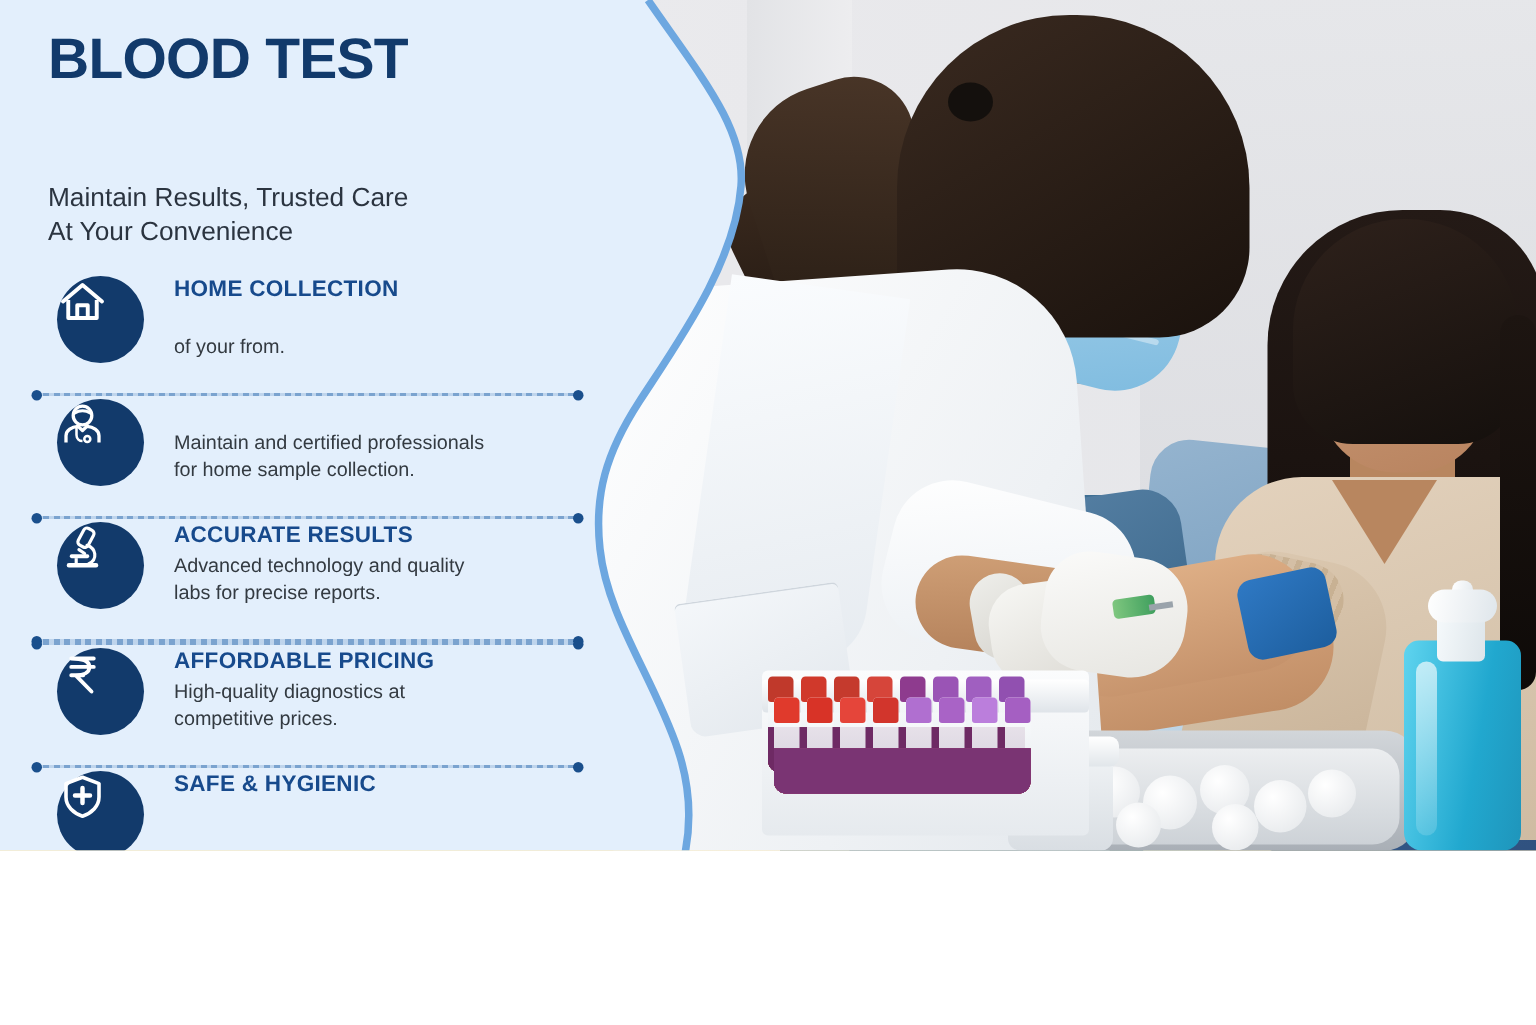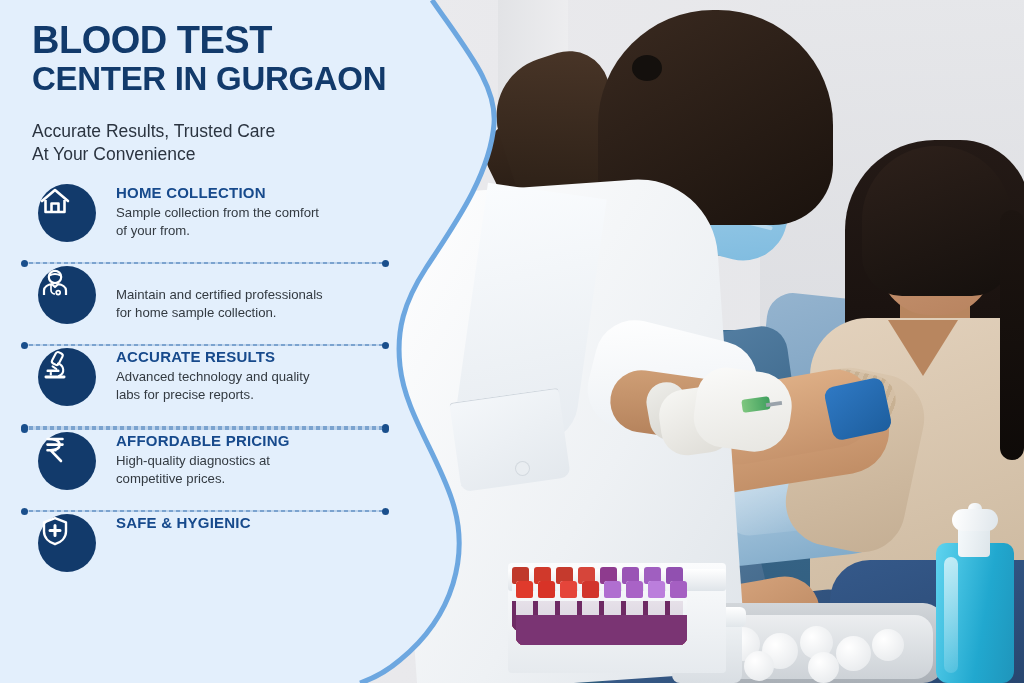--- a/index.html
+++ b/index.html
@@ -2,21 +2,21 @@
 <html><head>
 <meta charset="utf-8">
 <title>Blood Test Center Infographic</title>
 <style>
   * { margin:0; padding:0; box-sizing:border-box; }
   html,body { background:#ffffff; }
   body { font-family:"Liberation Sans","DejaVu Sans",sans-serif; }
 
   #poster {
     position:relative;
-    width:1024px; height:683px;
+    width:1024px; height:567px;
     overflow:hidden;
     background:#eab308;
   }
 
   
   #photo { position:absolute; inset:0; }
   .ph { position:absolute; }
 
   
   .wall { left:0; top:0; width:1024px; height:683px;
@@ -405,41 +405,40 @@
                C490,176 452,228 426,268
                C404,302 396,330 400,366
                C405,412 436,452 452,500
                C470,554 454,616 400,660
                C386,672 372,679 360,683" fill="none" stroke="#6da7e0" stroke-width="5"></path>
     </svg>
 
     <div id="panel-content">
       <h1 class="headline">
         <span>BLOOD TEST</span>
-        <span class="l2">CENTER IN GURGAON</span>
       </h1>
 
       <p class="subhead">
-        <span>Accurate Results, Trusted Care</span><br>
+        <span>Maintain Results, Trusted Care</span><br>
         <span>At Your Convenience</span>
       </p>
 
       <div class="features">
 
         <div class="feature">
           <div class="f-icon">
             <svg width="34" height="34" viewBox="0 0 34 34">
               <path d="M4 17 L17 6 L30 17" fill="none" stroke="#fff" stroke-width="2.6" stroke-linejoin="round" stroke-linecap="round"></path>
               <path d="M7.5 16 V28 H26.5 V16" fill="none" stroke="#fff" stroke-width="2.6" stroke-linejoin="round"></path>
               <path d="M13.5 28 V19.5 H20.5 V28" fill="none" stroke="#fff" stroke-width="2.6" stroke-linejoin="round"></path>
             </svg>
           </div>
           <div class="f-title">HOME COLLECTION</div>
           <div class="f-desc">
-            <span>Sample collection from the comfort</span><br><span>of your from.</span>
+            <br><span>of your from.</span>
           </div>
         </div>
         <div class="sep"></div>
 
         <div class="feature">
           <div class="f-icon">
             <svg width="34" height="34" viewBox="0 0 34 34">
               <circle cx="17" cy="11" r="6.2" fill="none" stroke="#fff" stroke-width="2.2"></circle>
               <path d="M11.6 9.4 Q17 6.4 22.4 9.4" fill="none" stroke="#fff" stroke-width="2"></path>
               <path d="M6 29 V24.5 C6 20.8 10 18.6 14 18.2 L17 21 L20 18.2 C24 18.6 28 20.8 28 24.5 V29" fill="none" stroke="#fff" stroke-width="2.2" stroke-linejoin="round"></path>

